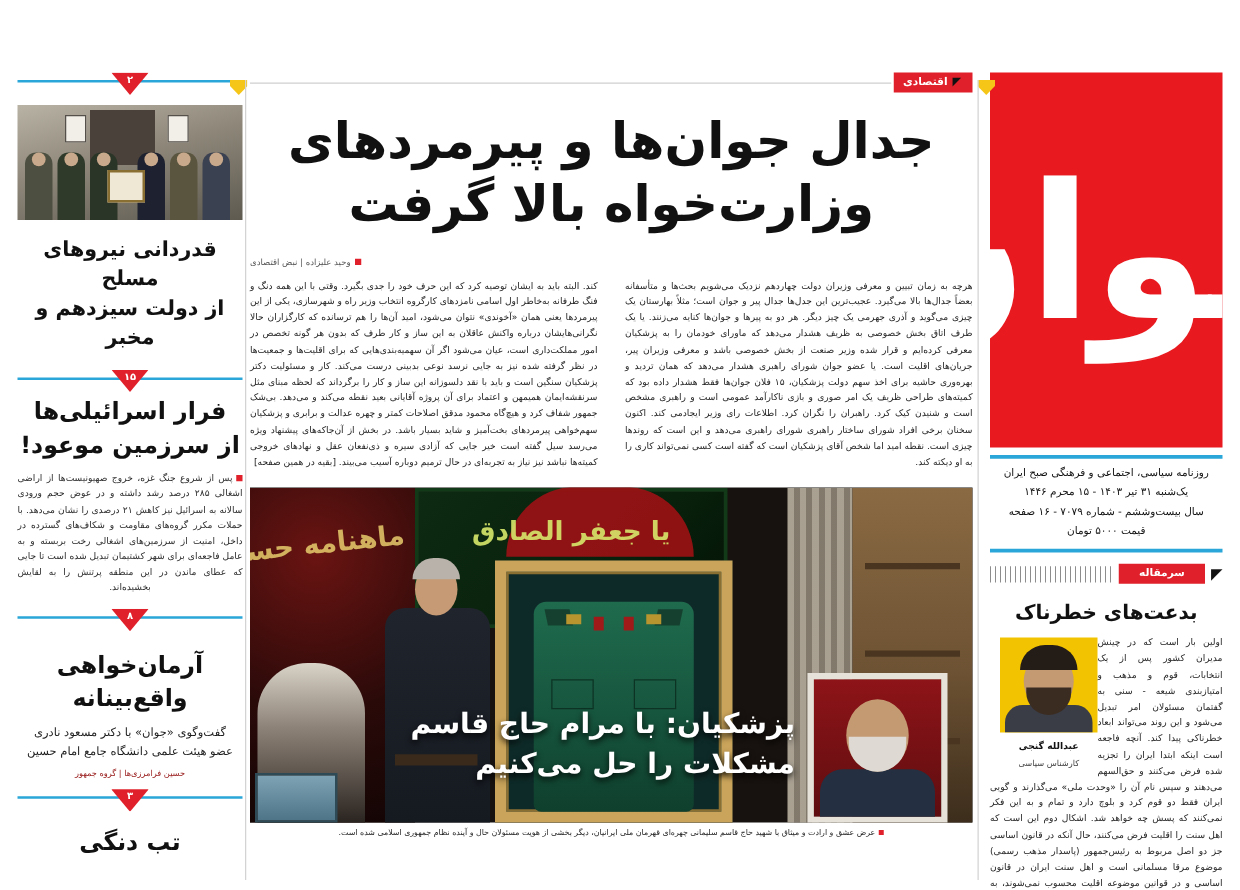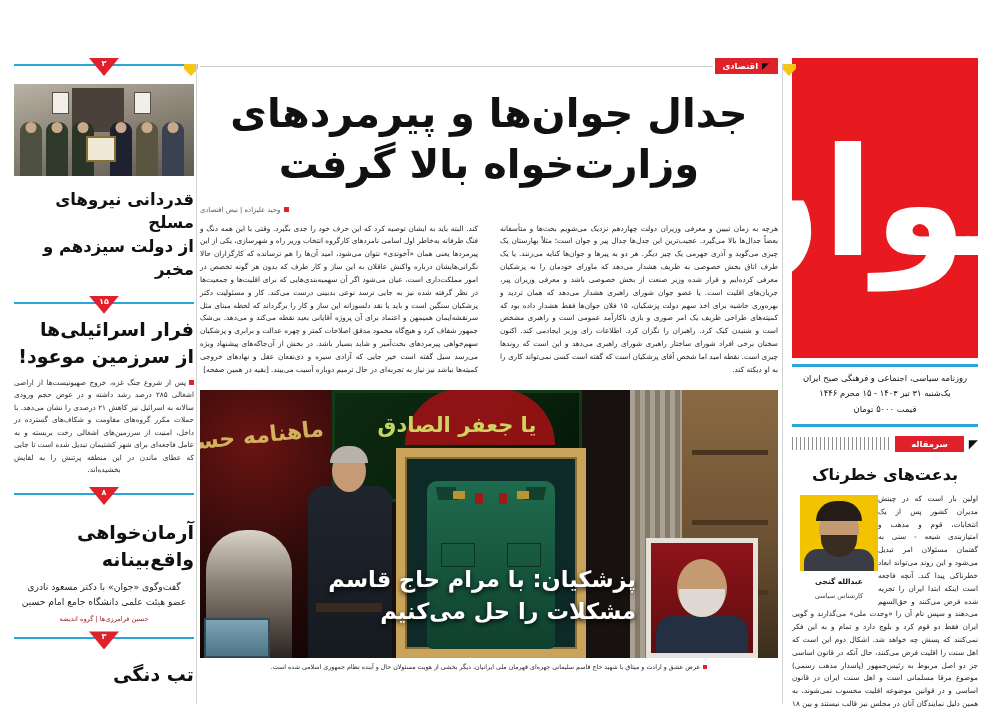--- a/index.html
+++ b/index.html
@@ -47,21 +47,21 @@
   .photo-box .head {
     position: absolute; top: -0px; left: 50%; transform: translateX(-50%);
     width: 11px; height: 11px; border-radius: 50%; background: #c9a98c;
   }
   .photo-box .cert {
     position: absolute; bottom: 14px; left: 72px; width: 30px; height: 26px;
     background: #efe8d4; border: 2px solid #8a6f33;
   }
 
   .sb-headline {
-    font-weight: bold; text-align: right; color: #111;
+    font-weight: bold; text-align: center; color: #111;
     line-height: 1.42; letter-spacing: -0.2px;
   }
   .sb-h-lg { font-size: 16.5px; }
   .sb-h-xl { font-size: 19px; }
   .sb-sub {
     font-size: 9.2px; text-align: center; color: #1d1d1d; line-height: 1.6; margin-top: 7px;
   }
   .sb-body {
     font-size: 7.3px; text-align: justify; color: #2b2b2b; line-height: 1.72;
     margin-top: 7px; text-align-last: center;
@@ -332,21 +332,21 @@
 
     <div class="pnum-divider" style="margin-top:10px">
       <div class="line"></div>
       <div class="pnum-badge">۸</div>
     </div>
 
     <div style="margin-top:12px">
       <div class="sb-headline sb-h-xl">آرمان‌خواهی واقع‌بینانه</div>
       <div class="sb-sub" style="white-space:pre-line">گفت‌وگوی «جوان» با دکتر مسعود نادری
 عضو هیئت علمی دانشگاه جامع امام حسین</div>
-      <div class="credit-line">حسین فرامرزی‌ها | گروه اندیشه</div>
+      <div class="credit-line">حسین فرامرزی‌ها | گروه جمهور</div>
     </div>
 
     <div class="pnum-divider" style="margin-top:8px">
       <div class="line"></div>
       <div class="pnum-badge">۳</div>
     </div>
 
     <div style="margin-top:10px">
       <div class="sb-headline sb-h-xl">تب دنگی</div>
 
@@ -432,20 +432,21 @@
 
     <div class="logo-box">
       <div class="nameglyph">جوان</div>
     </div>
 
     <div class="mast-rule-top"></div>
 
     <div class="mast-meta">
       <div>روزنامه سیاسی، اجتماعی و فرهنگی صبح ایران</div>
       <div>یک‌شنبه ۳۱ تیر ۱۴۰۳ - ۱۵ محرم ۱۴۴۶</div>
+      <div>سال بیست‌وششم - شماره ۷۰۷۹ - ۱۶ صفحه</div>
       <div>قیمت ۵۰۰۰ تومان</div>
     </div>
 
     <div class="mast-rule-bot"></div>
 
     <div class="edit-tagrow">
       <span class="arrowbox">◤</span>
       <span class="tag-edit">سرمقاله</span>
       <span class="hatch"></span>
     </div>

